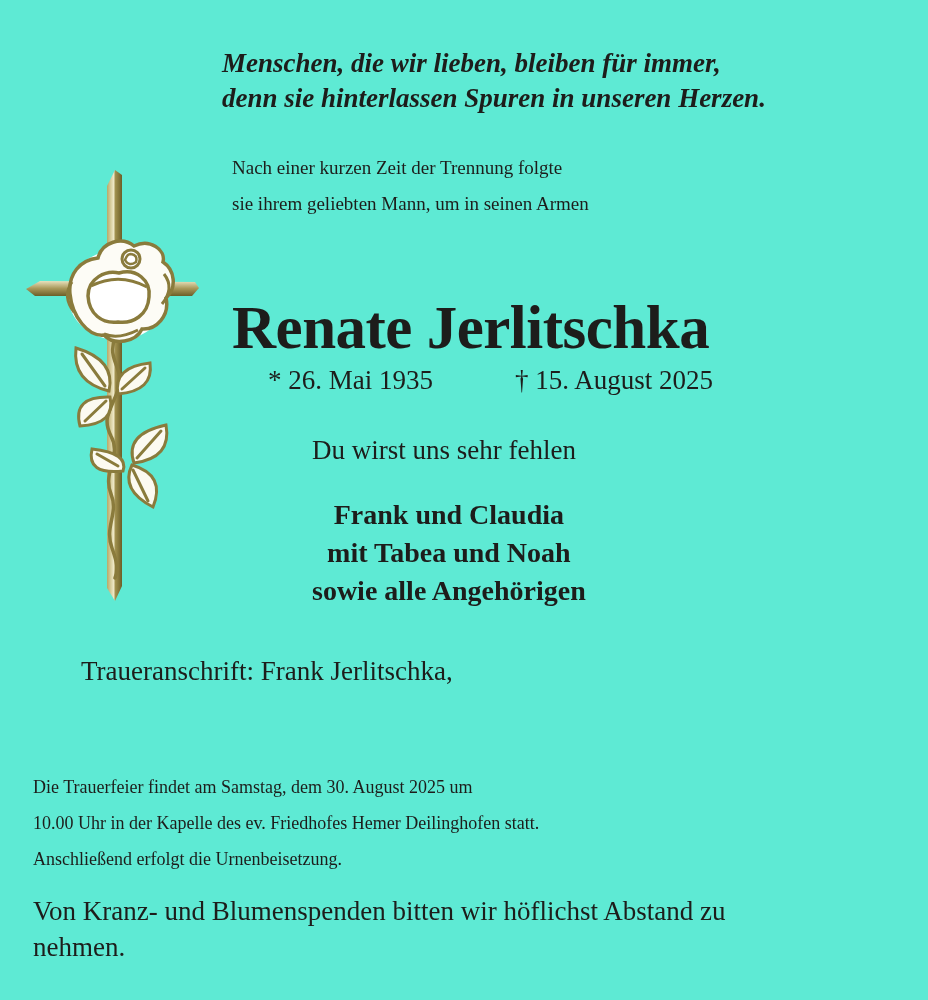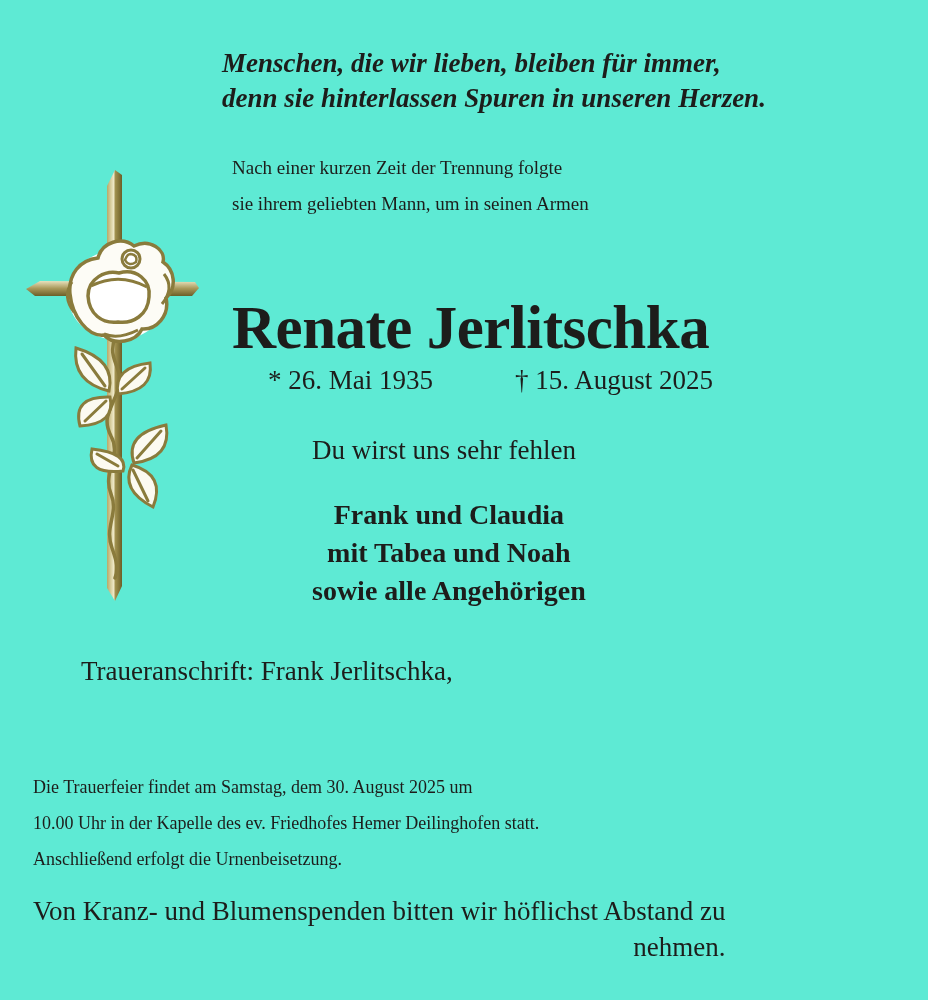--- a/index.html
+++ b/index.html
@@ -43,21 +43,21 @@
   .address{
     position:absolute;left:33px;top:653px;
     font-size:27px;line-height:36px;margin-left:48px;
   }
   .service{
     position:absolute;left:33px;top:769px;
     font-size:18px;line-height:36px;
   }
   .donations{
     position:absolute;left:33px;top:893px;
-    font-size:27px;line-height:36px;text-align:right;
+    font-size:27px;line-height:36px;
   }
   .illustration{
     position:absolute;left:12px;top:158px;
     width:200px;height:452px;
   }
 </style>
 </head>
 <body>
 
 <div class="page">

